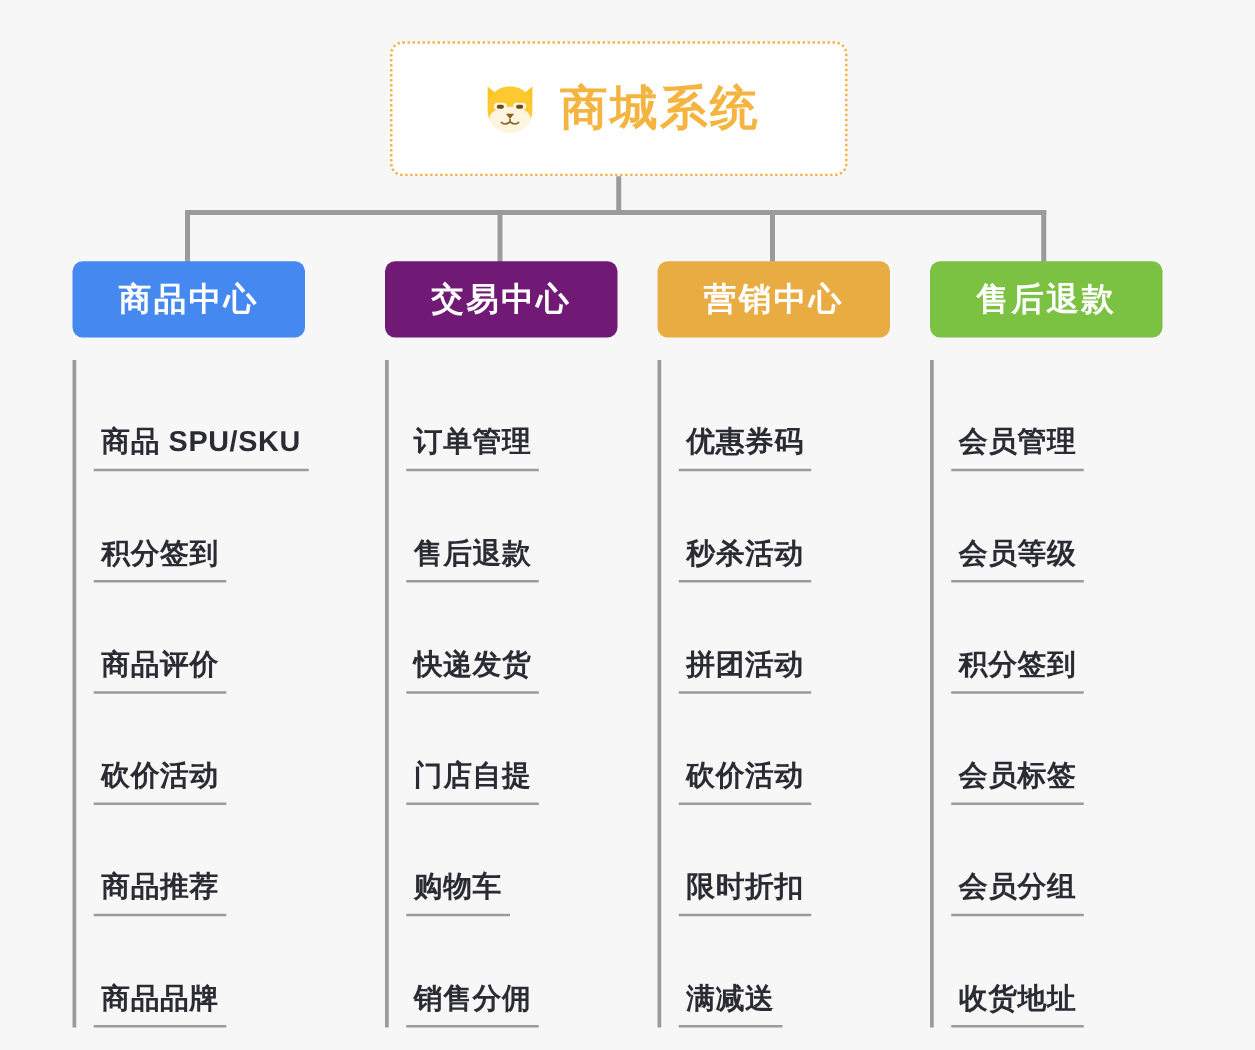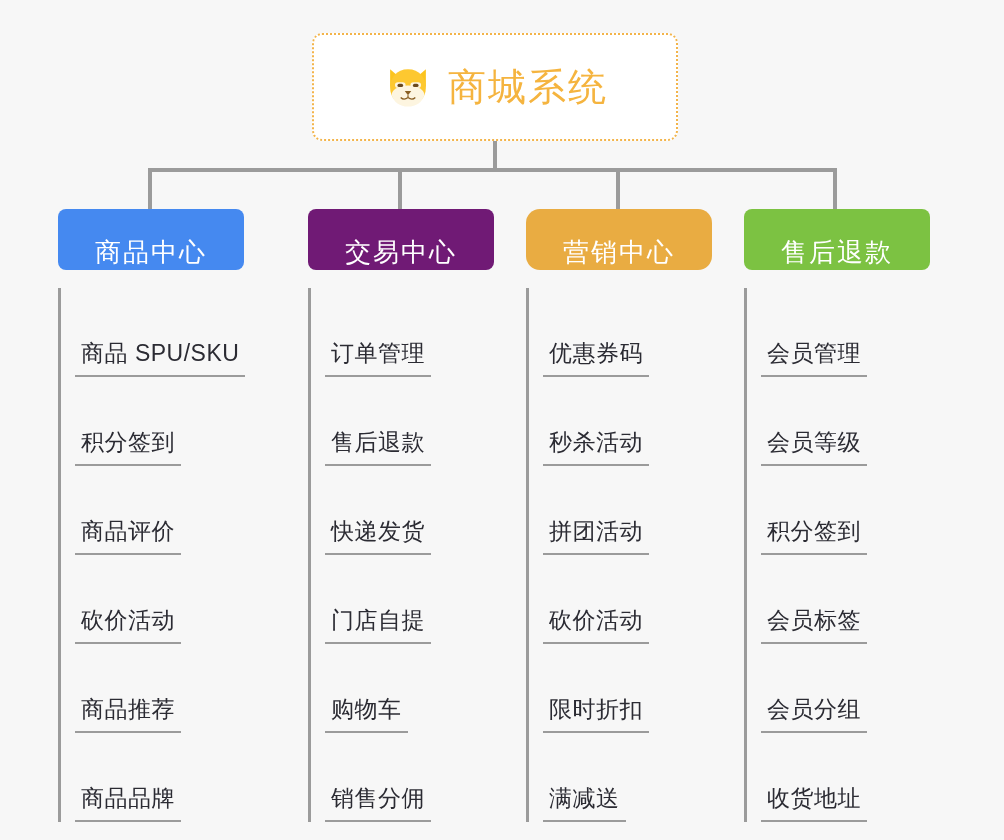--- a/index.html
+++ b/index.html
@@ -13,20 +13,21 @@
     font-family: "Liberation Sans", "DejaVu Sans", sans-serif;
     overflow: hidden;
     position: relative;
   }
 
   #mindmap {
     position: absolute;
     inset: 0;
     width: 1004px;
     height: 840px;
+    font-weight: bold;
   }
 
   
   .root-node {
     position: absolute;
     left: 312px;
     top: 33px;
     width: 366px;
     height: 108px;
     box-sizing: border-box;
@@ -77,21 +78,21 @@
 
   
   .column {
     position: absolute;
     top: 209px;
   }
   .cat-header {
     height: 61px;
     border-radius: 8px;
     display: flex;
-    align-items: flex-end;
+    align-items: center;
     justify-content: center;
     color: #ffffff;
     font-size: 26px;
     letter-spacing: 2px;
     box-sizing: border-box;
   }
   .leaf-list {
     position: relative;
     margin-top: 18px;
     padding-left: 14px;
@@ -191,21 +192,21 @@
       <div class="leaf-item">
           <span class="leaf-label">购物车</span>
         </div>
       <div class="leaf-item">
           <span class="leaf-label">销售分佣</span>
         </div>
     </div>
   </div>
 
   <div class="column" style="left:526px;width:186px;">
-    <div class="cat-header" style="background:#e9ac42;border-radius:14px;">
+    <div class="cat-header" style="background:#e9ac42;">
       <span>营销中心</span>
     </div>
     <div class="leaf-list">
       <div class="leaf-item">
           <span class="leaf-label">优惠券码</span>
         </div>
       <div class="leaf-item">
           <span class="leaf-label">秒杀活动</span>
         </div>
       <div class="leaf-item">

